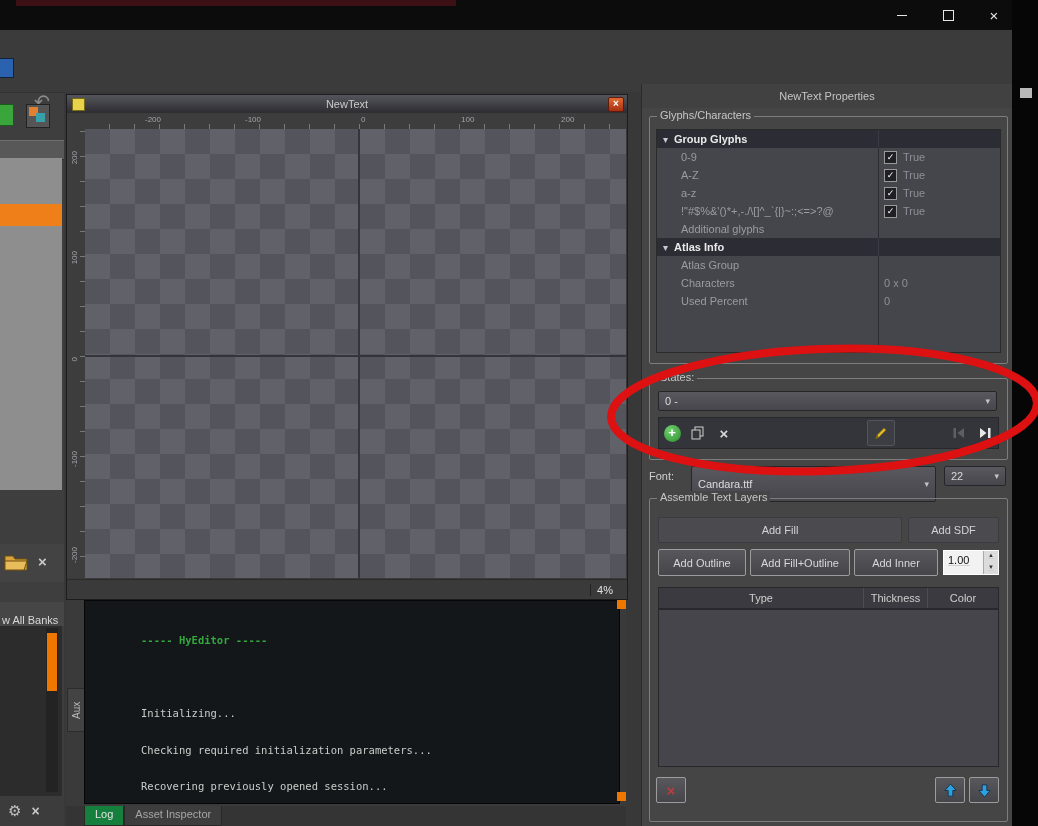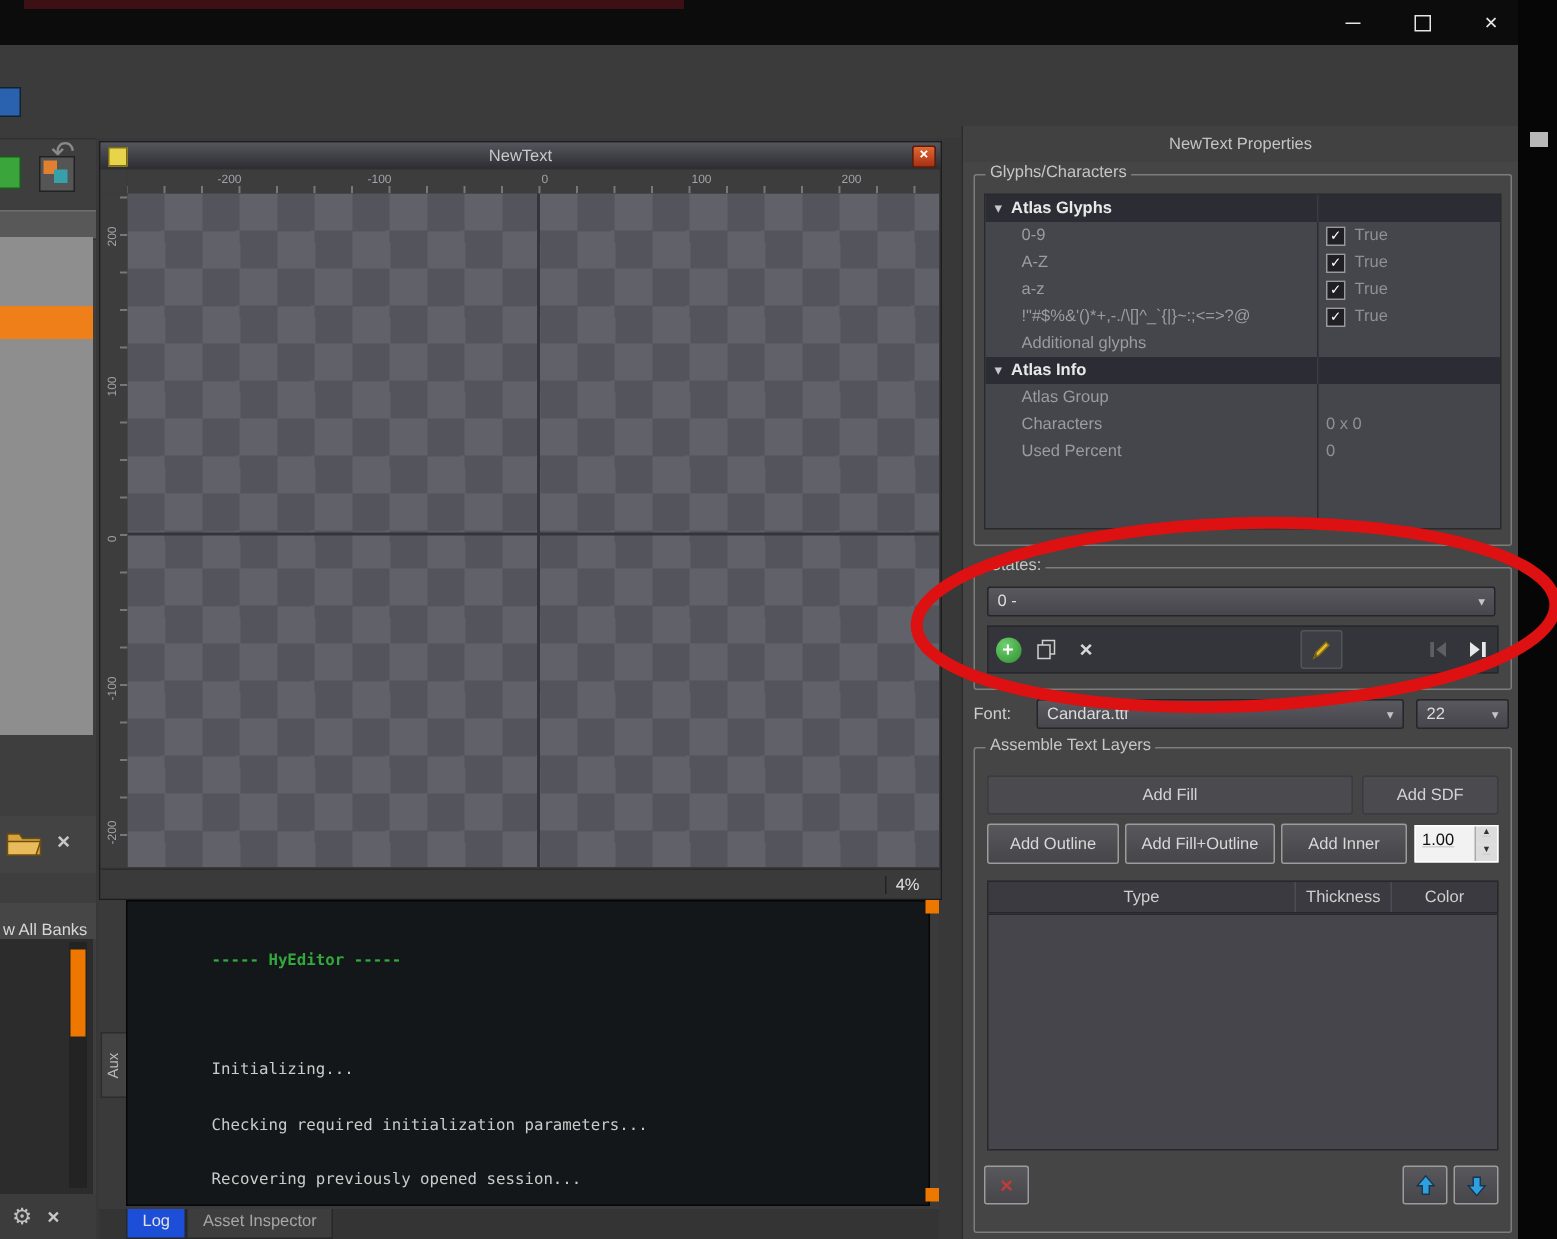--- a/index.html
+++ b/index.html
@@ -51,21 +51,21 @@
           writing-mode:vertical-rl;transform:rotate(180deg);}
   .logcontent{position:absolute;left:18px;top:0;width:536px;height:204px;background:#13171a;border:1px solid #060606;
               padding:9px 0 0 8px;box-sizing:border-box;font-family:"DejaVu Sans Mono",monospace;font-size:10.5px;
               overflow:hidden;white-space:pre;}
   .log-line{min-height:12.6px;line-height:12.6px;margin-left:48px;}
   .lg-green{color:#33a83c;font-weight:bold;}
   .lg-plain{color:#c9cdc9;}
   .omark{position:absolute;width:9px;height:9px;background:#ee7700;}
   .logtabs{position:absolute;left:2px;top:714px;width:560px;height:20px;background:#343434;display:flex;align-items:flex-start;padding-left:18px;box-sizing:border-box;}
   .tab{height:17px;padding:2px 10px 0;font-size:11px;border:1px solid #282828;border-top:none;}
-  .tab.active{background:#1d4ed8;color:#e2e2e2;}
+  .tab.active{background:#15803d;color:#e2e2e2;}
   .tab.inactive{background:#3d3d3d;color:#a6a6a6;}
   
   .rightpanel{position:absolute;left:641px;top:84px;width:371px;height:742px;background:#454545;border-left:1px solid #2b2b2b;box-sizing:border-box;}
   .rp-header{position:absolute;left:0;top:0;width:100%;height:24px;background:#414141;display:flex;align-items:center;justify-content:center;color:#c4c4c4;}
   .group{position:absolute;border:1px solid #7d7d7d;border-radius:2px;}
   .glabel{position:absolute;top:-8px;left:7px;background:#454545;padding:0 3px;font-size:11px;color:#c6c6c6;}
   
   .tree{position:absolute;left:6px;top:12px;width:343px;height:222px;border:1px solid #2a2a2a;background:#45454c;overflow:hidden;}
   .trow{display:flex;height:18px;align-items:center;font-size:11px;background:#45454c;}
   .trow .c1{flex:1;padding-left:24px;color:#9b9ba2;overflow:hidden;white-space:nowrap;height:100%;display:flex;align-items:center;}
@@ -239,21 +239,21 @@
     <div class="rp-header">
         <span>NewText Properties</span>
       </div>
 
     <div class="group" style="left:7px;top:32px;width:357px;height:246px;">
       <span class="glabel">Glyphs/Characters</span>
       <div class="tree">
         <div class="trow thead">
           <div class="c1">
               <span class="chev">▾</span>
-              <span>Atlas Glyphs</span>
+              <span>Group Glyphs</span>
             </div>
           <div class="c2"></div>
         </div>
         <div class="trow">
           <div class="c1">0-9</div>
           <div class="c2">
               <span class="cb">✓</span>
               <span>True</span>
             </div>
         </div>
@@ -351,21 +351,21 @@
           <svg width="16" height="16" viewBox="0 0 16 16">
             <path d="M3 3 L9.5 8 L3 13 Z" fill="#e8e8e8"></path>
               <rect x="11" y="3" width="2.5" height="10" fill="#e8e8e8"></rect>
           </svg>
         </div>
       </div>
     </div>
 
     <div class="abs" style="left:7px;top:382px;width:357px;height:22px;">
       <span class="abs" style="left:0;top:4px;color:#cfcfcf;">Font:</span>
-      <div class="dd abs" style="left:42px;top:0;width:245px;height:20px;align-items:center;">
+      <div class="dd abs" style="left:42px;top:0;width:245px;height:36px;align-items:center;">
         <span>Candara.ttf</span>
         <span class="arrow">▾</span>
       </div>
       <div class="dd abs" style="left:295px;top:0;width:62px;height:20px;">
         <span>22</span>
         <span class="arrow">▾</span>
       </div>
     </div>
 
     <div class="group" style="left:7px;top:414px;width:357px;height:322px;">

